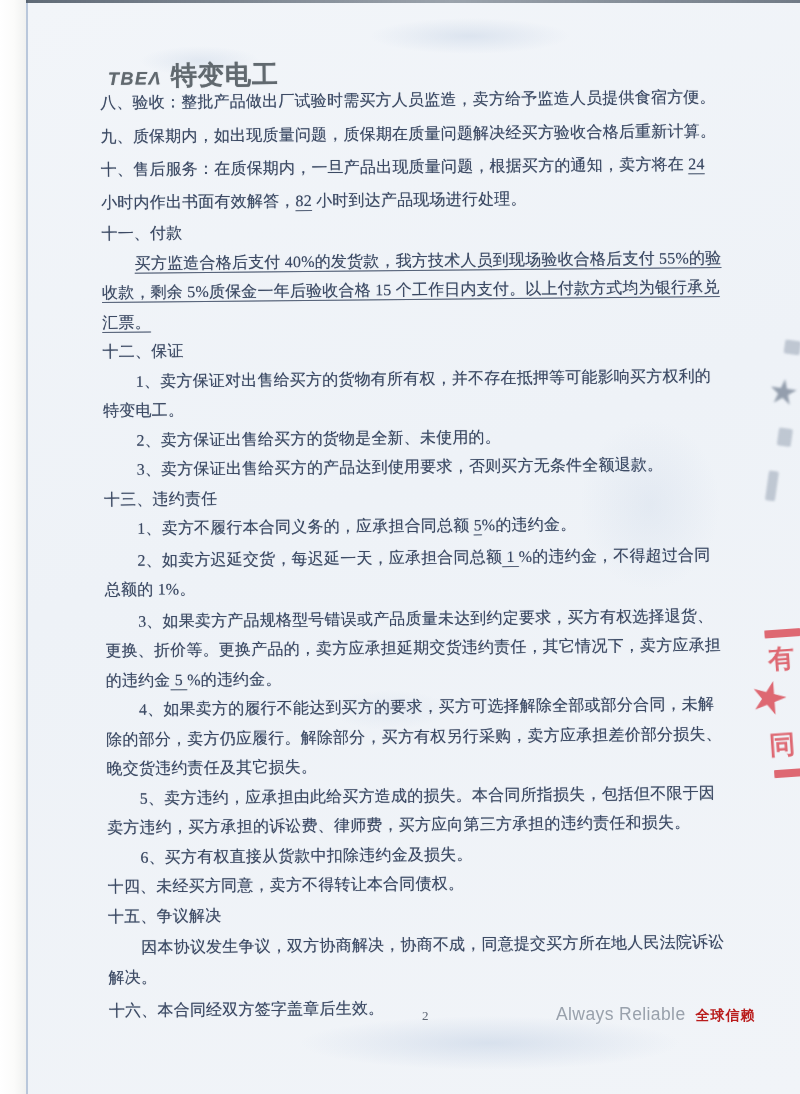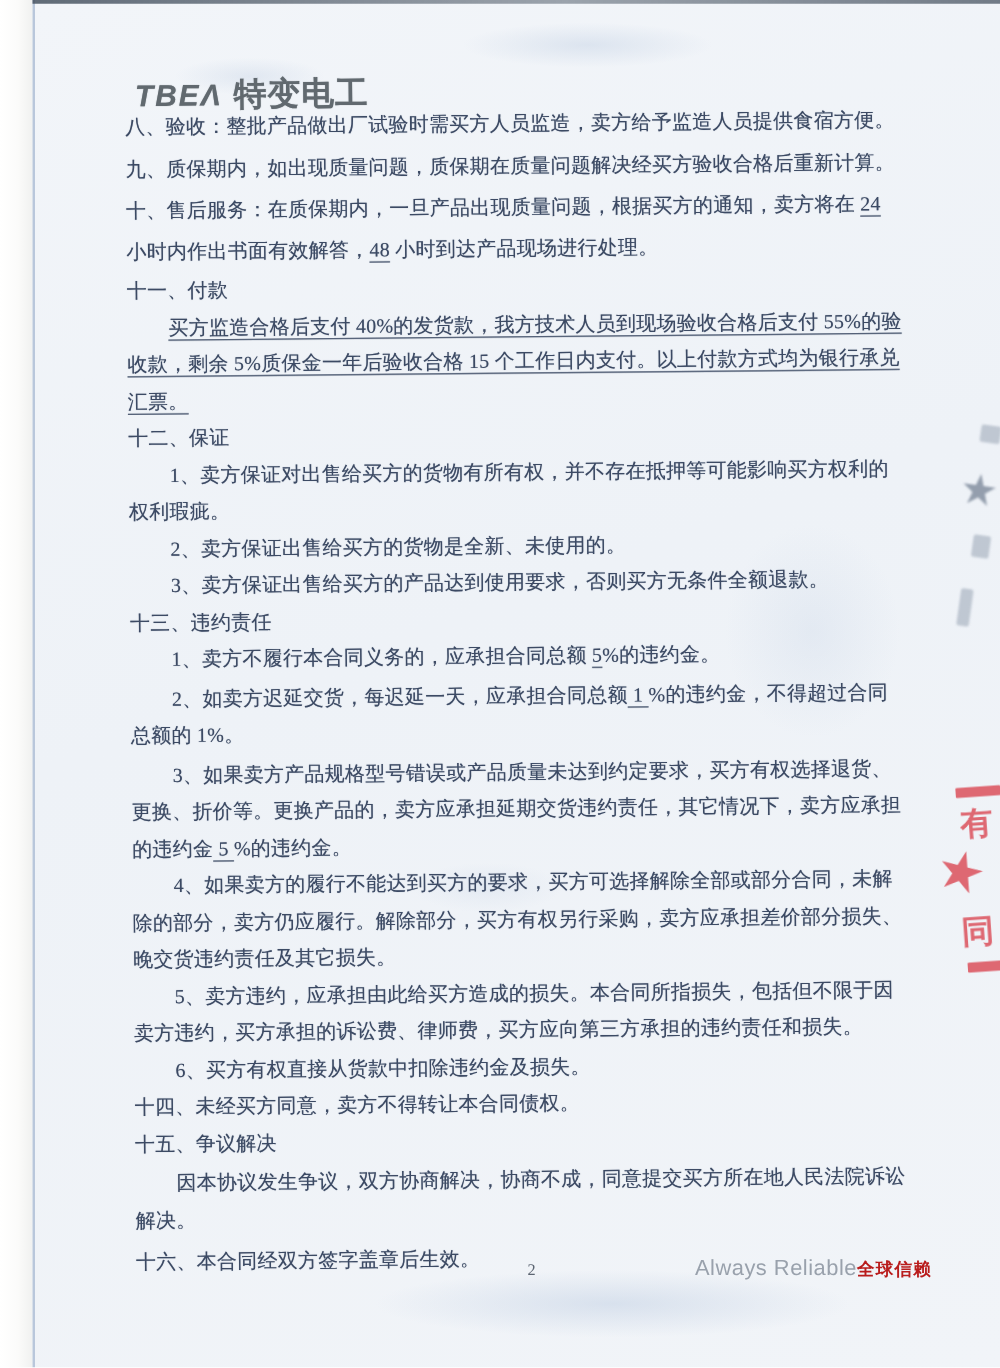--- a/index.html
+++ b/index.html
@@ -54,21 +54,21 @@
   .stamp .c1{left:22px;top:14px;}
   .stamp .c2{left:17px;top:100px;}
   .stamp .star{position:absolute;left:0px;top:48px;font-size:44px;line-height:44px;transform:rotate(18deg);}
 
   
   .logo{
     position:absolute;left:108px;top:58px;display:flex;align-items:baseline;gap:9px;
     color:#61696f;transform:rotate(-0.6deg);
     text-shadow:0 0 .8px rgba(97,105,111,.7);
   }
-  .logo .latin{font-family:"Liberation Sans","DejaVu Sans",sans-serif;font-weight:bold;font-style:italic;font-size:24px;letter-spacing:1.5px;}
+  .logo .latin{font-family:"Liberation Sans","DejaVu Sans",sans-serif;font-weight:bold;font-style:italic;font-size:18px;letter-spacing:1.5px;}
   .logo .cn{font-size:26px;font-weight:bold;letter-spacing:1px;}
 
   
   .doc{
     position:absolute;left:100px;top:88px;width:640px;
     transform:rotate(-0.55deg);transform-origin:0 0;
     color:#3c4a64;
     text-shadow:0 0 .7px rgba(60,74,100,.55);
   }
   .doc p.line{
@@ -78,21 +78,21 @@
   .ul,.ul-full{
     text-decoration:underline;
     text-underline-offset:3.5px;
     text-decoration-thickness:1px;
     text-decoration-color:rgba(60,74,100,.7);
     margin-top:24px;
   }
 
   
   .page-num{position:absolute;left:422px;top:1008px;font-size:13px;color:#5c6572;}
-  .slogan{position:absolute;left:556px;top:1004px;display:flex;align-items:baseline;
+  .slogan{position:absolute;left:556px;top:1004px;display:flex;align-items:baseline;gap:10px;
     font-family:"Liberation Sans","DejaVu Sans",sans-serif;}
   .slogan .en{font-size:17.5px;color:#99a1ac;letter-spacing:.4px;}
   .slogan .cn{font-size:14px;font-weight:bold;color:#b91c1c;letter-spacing:1px;}
 </style>
 </head>
 <body>
 
 <div class="scanner-strip"></div>
 <div class="paper"></div>
 <div class="top-edge"></div>
@@ -120,28 +120,28 @@
 
 <div class="logo">
   <span class="latin">TBEΛ</span>
   <span class="cn">特变电工</span>
 </div>
 
 <div class="doc">
     <p class="line"><span>八、验收：整批产品做出厂试验时需买方人员监造，卖方给予监造人员提供食宿方便。</span></p>
     <p class="line" style="margin-top: 4px;"><span>九、质保期内，如出现质量问题，质保期在质量问题解决经买方验收合格后重新计算。</span></p>
     <p class="line" style="margin-top: 4px;"><span>十、售后服务：在质保期内，一旦产品出现质量问题，根据买方的通知，卖方将在 </span><span class="ul">24</span></p>
-    <p class="line" style="margin-top: 3px;"><span>小时内作出书面有效解答，</span><span class="ul">48</span><span> 小时到达产品现场进行处理。</span></p>
+    <p class="line" style="margin-top: 3px;"><span>小时内作出书面有效解答，</span><span class="ul">82</span><span> 小时到达产品现场进行处理。</span></p>
     <p class="line" style="margin-top: 2px;"><span>十一、付款</span></p>
     <p class="line ind ul-full"><span>买方监造合格后支付 40%的发货款，我方技术人员到现场验收合格后支付 55%的验</span></p>
     <p class="line ul-full"><span>收款，剩余 5%质保金一年后验收合格 15 个工作日内支付。以上付款方式均为银行承兑</span></p>
     <p class="line ul-full"><span>汇票。</span></p>
     <p class="line"><span>十二、保证</span></p>
     <p class="line ind"><span>1、卖方保证对出售给买方的货物有所有权，并不存在抵押等可能影响买方权利的</span></p>
-    <p class="line"><span>权利瑕疵。</span></p>
+    <p class="line"><span>特变电工。</span></p>
     <p class="line ind"><span>2、卖方保证出售给买方的货物是全新、未使用的。</span></p>
     <p class="line ind"><span>3、卖方保证出售给买方的产品达到使用要求，否则买方无条件全额退款。</span></p>
     <p class="line"><span>十三、违约责任</span></p>
     <p class="line ind"><span>1、卖方不履行本合同义务的，应承担合同总额 </span><span class="ul">5</span><span>%的违约金。</span></p>
     <p class="line ind" style="margin-top: 2px;"><span>2、如卖方迟延交货，每迟延一天，应承担合同总额</span><span class="ul"> 1 </span><span>%的违约金，不得超过合同</span></p>
     <p class="line"><span>总额的 1%。</span></p>
     <p class="line ind" style="margin-top: 2px;"><span>3、如果卖方产品规格型号错误或产品质量未达到约定要求，买方有权选择退货、</span></p>
     <p class="line"><span>更换、折价等。更换产品的，卖方应承担延期交货违约责任，其它情况下，卖方应承担</span></p>
     <p class="line"><span>的违约金</span><span class="ul"> 5 </span><span>%的违约金。</span></p>
     <p class="line ind"><span>4、如果卖方的履行不能达到买方的要求，买方可选择解除全部或部分合同，未解</span></p>

